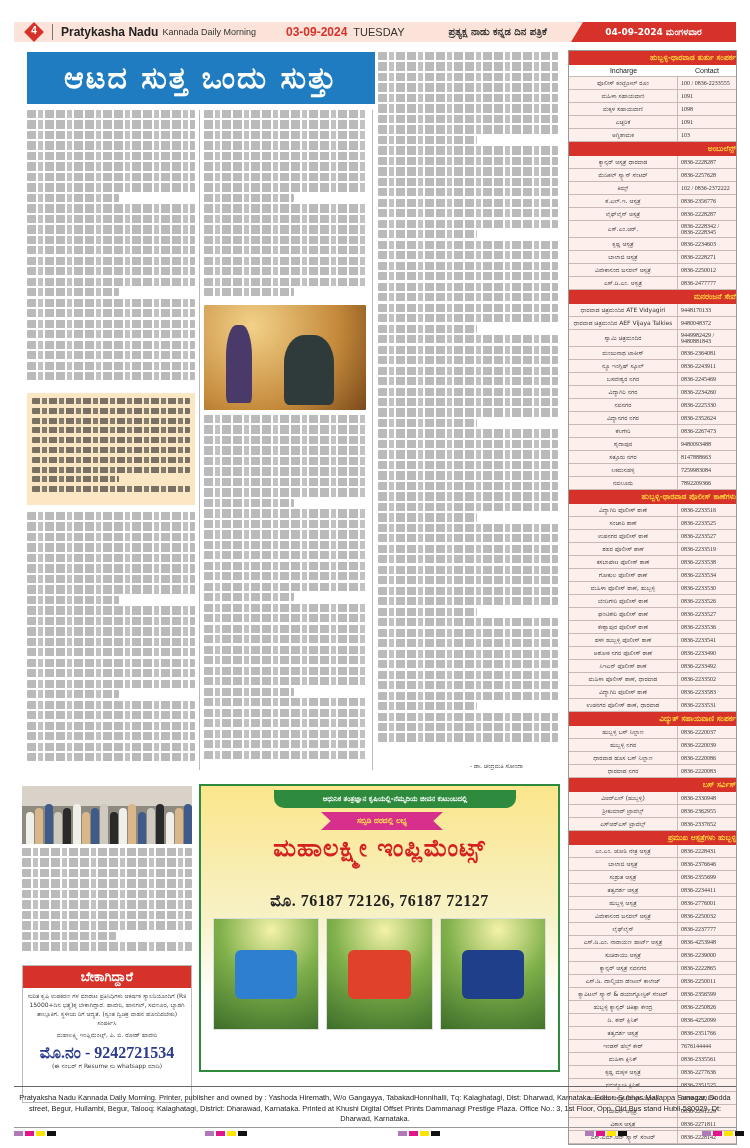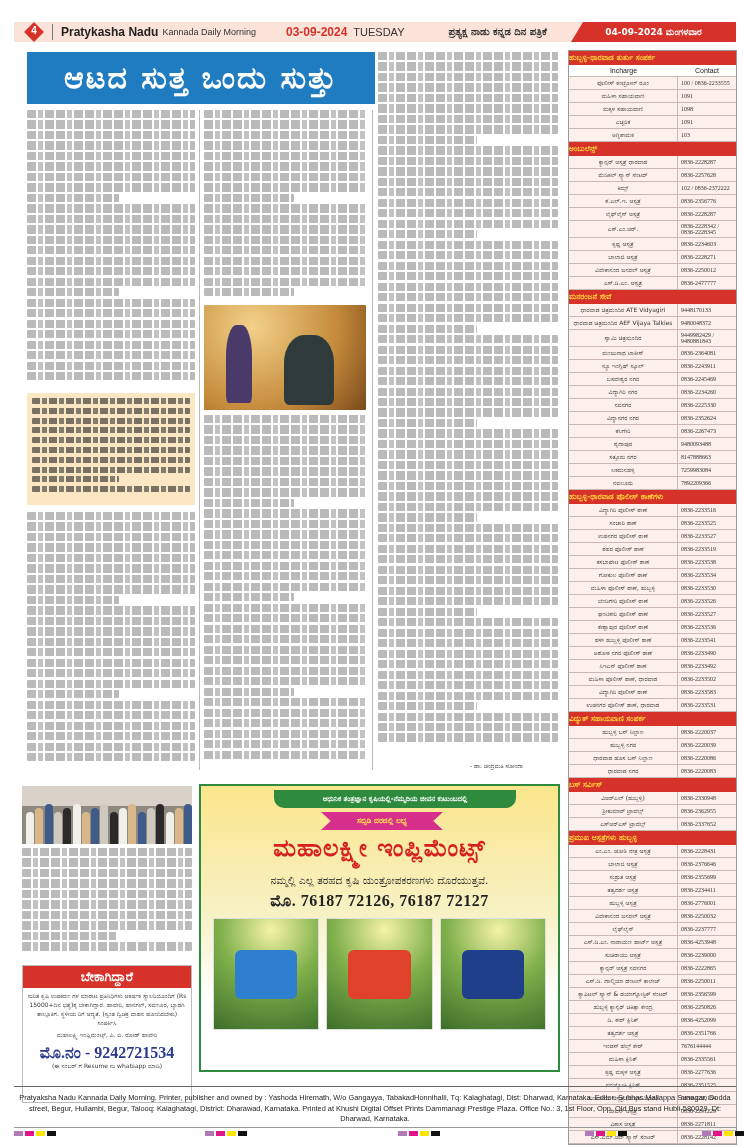--- a/index.html
+++ b/index.html
@@ -22,21 +22,21 @@
 .quote .txtline{background:repeating-linear-gradient(90deg,#222 0 8px,transparent 8px 10px,#333 10px 15px,transparent 15px 17px);opacity:.6;height:6px;margin-bottom:3.8px}
 .photo1{position:absolute;left:204px;top:305px;width:162px;height:105px;background:radial-gradient(circle at 30% 20%,#f2d189,#c58a3b 60%,#7a4a1c);border-radius:1px}
 .kid{position:absolute;background:#3a2a1c;border-radius:40% 40% 10% 10%}
 .photo2{position:absolute;left:22px;top:786px;width:170px;height:58px;background:linear-gradient(#d8d2c8 0 35%,#8f8a80 35%)}
 .person{position:absolute;bottom:0;width:8px;height:40px;background:#eee;border-radius:4px 4px 0 0}
 .vline{position:absolute;width:1px;background:#bbb}
 .sidebar{position:absolute;left:568px;top:50px;width:169px;border:1px solid #999;background:#fdf0ec}
 .srow{display:flex;border-bottom:1px solid #c9b8b3;min-height:13px;font-size:6px;color:#333}
 .srow .n{flex:1;text-align:center;padding:2px 1px;border-right:1px solid #c9b8b3;display:flex;align-items:center;justify-content:center}
 .srow .c{width:58px;padding:2px 3px;font-family:"Liberation Serif",serif;display:flex;align-items:center}
-.shead{background:#d6322a;color:#ffd23a;font-size:7.5px;font-weight:bold;text-align:left;padding:2px 0;height:14px}
+.shead{background:#d6322a;color:#ffd23a;font-size:7.5px;font-weight:bold;text-align:right;padding:2px 0;height:14px}
 .scolh{display:flex;font-family:"Liberation Sans",sans-serif;font-size:7px;border-bottom:1px solid #c9b8b3;background:#fff;height:12px;align-items:center}
 .scolh .n{flex:1;text-align:center}
 .scolh .c{width:58px;text-align:center}
 .ad{position:absolute;left:199px;top:784px;width:361px;height:288px;border:2px solid #2e8a3d;background:linear-gradient(#fbe68b 0%,#f7f1c5 45%,#fff 75%)}
 .ad-top{position:absolute;left:73px;top:4px;width:242px;height:18px;background:#2e8a3d;color:#fff;font-size:7px;font-weight:bold;display:flex;align-items:center;justify-content:center;border-radius:0 0 10px 10px}
 .ad-ribbon{position:absolute;left:120px;top:26px;width:122px;height:18px;background:#d62f8c;color:#ffe04d;font-size:7.5px;font-weight:bold;display:flex;align-items:center;justify-content:center;clip-path:polygon(0 0,100% 0,92% 50%,100% 100%,0 100%,8% 50%)}
 .ad-name{position:absolute;left:0;width:100%;top:48px;text-align:center;color:#d62020;font-size:24px;font-weight:bold;letter-spacing:1px}
 .ad-sub{position:absolute;left:0;width:100%;top:88px;text-align:center;font-size:10.5px;color:#222}
 .ad-phone{position:absolute;left:0;width:100%;top:106px;text-align:center;font-family:"Liberation Serif",serif;font-weight:bold;font-size:16px;color:#222;letter-spacing:.5px}
 .ad-imgs{position:absolute;left:12px;top:132px;right:12px;height:112px;display:flex;gap:7px}
@@ -314,21 +314,20 @@
   <div class="job-b">ನುರಿತ ಕೃಷಿ ಉಪಕರಣ ಗಳ ಮಾರಾಟ ಪ್ರತಿನಿಧಿಗಳು ಆಕರ್ಷಕ ಸ್ಯಾಲರಿಯೊಂದಿಗೆ (Rs 15000+ದಿನ ಭತ್ಯೆ)ಕ್ಕೆ ಬೇಕಾಗಿದ್ದಾರೆ. ಹಾವೇರಿ, ಹಾನಗಲ್, ಸವಣೂರ, ಬ್ಯಾಡಗಿ ತಾಲ್ಲೂಕಿಗೆ. ಸ್ಥಳೀಯ ರಿಗೆ ಆದ್ಯತೆ. (ಸ್ವಂತ ದ್ವಿಚಕ್ರ ವಾಹನ ಹೊಂದಿರಬೇಕು) ಸಂಪರ್ಕಿಸಿ</div>
   <div class="job-b" style="padding-top:0">ಮಹಾಲಕ್ಷ್ಮಿ ಇಂಪ್ಲಿಮೆಂಟ್ಸ್, ಪಿ. ಬಿ. ರೋಡ್ ಹಾವೇರಿ</div>
   <div class="job-ph">ಮೊ.ನಂ - 9242721534</div>
   <div class="job-note">(ಈ ನಂಬರ್ ಗೆ Resume ನು whatsapp ಮಾಡಿ)</div>
 </div>
 
 <div class="ad">
   <div class="ad-top">ಆಧುನಿಕ ತಂತ್ರಜ್ಞಾನ ಕೃಷಿಯಲ್ಲಿ-ನೆಮ್ಮದಿಯ ಜೀವನ ಕುಟುಂಬದಲ್ಲಿ</div>
   <div class="ad-ribbon">ಸಬ್ಸಿಡಿ ದರದಲ್ಲಿ ಲಭ್ಯ</div>
   <div class="ad-name">ಮಹಾಲಕ್ಷ್ಮೀ ಇಂಪ್ಲಿಮೆಂಟ್ಸ್</div>
-  <div class="ad-sub">ನಮ್ಮಲ್ಲಿ ಎಲ್ಲ ತರಹದ ಕೃಷಿ ಯಂತ್ರೋಪಕರಣಗಳು ದೊರೆಯುತ್ತವೆ.</div>
   <div class="ad-phone">ಮೊ. 76187 72126, 76187 72127</div>
   <div class="ad-imgs">
     <div>
         <div class="machine" style="background:#2f7fd0"></div>
       </div>
     <div>
         <div class="machine" style="background:#e0412a"></div>
       </div>
     <div>
         <div class="machine" style="background:#1f3f8a"></div>

